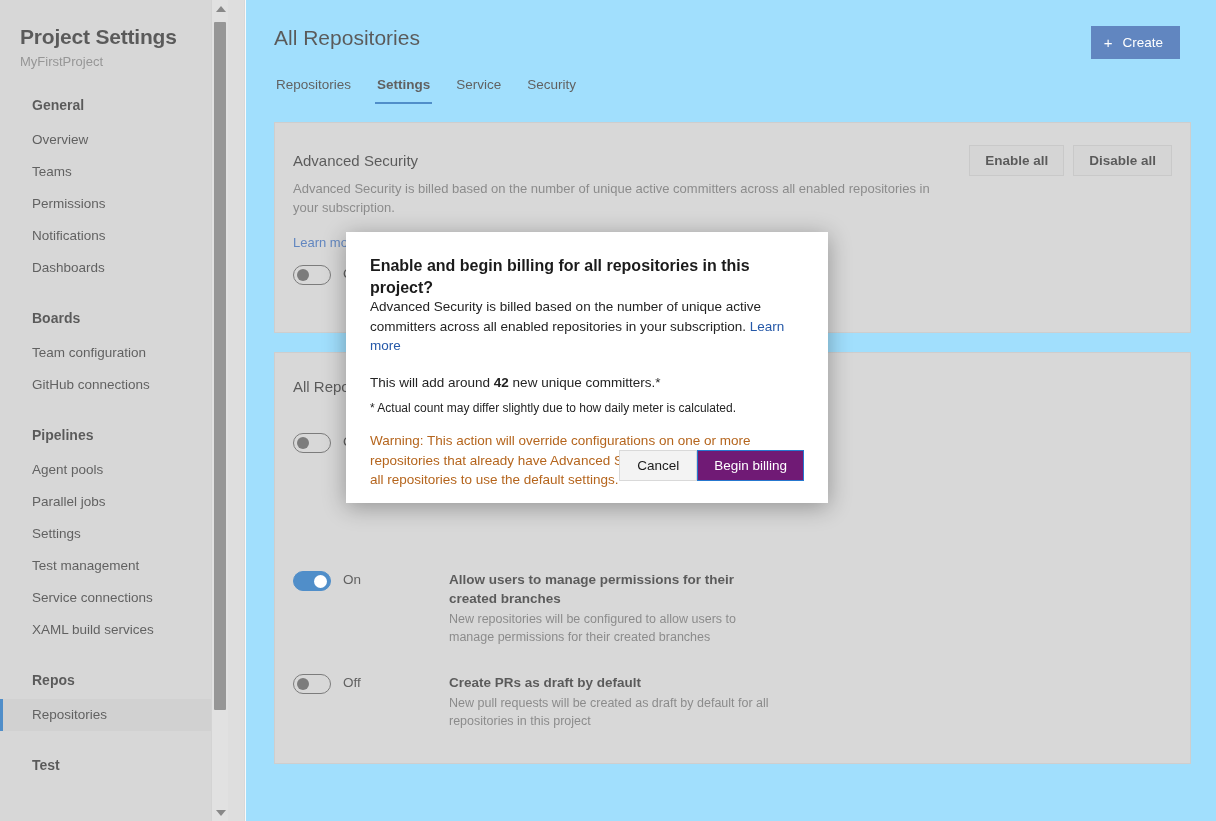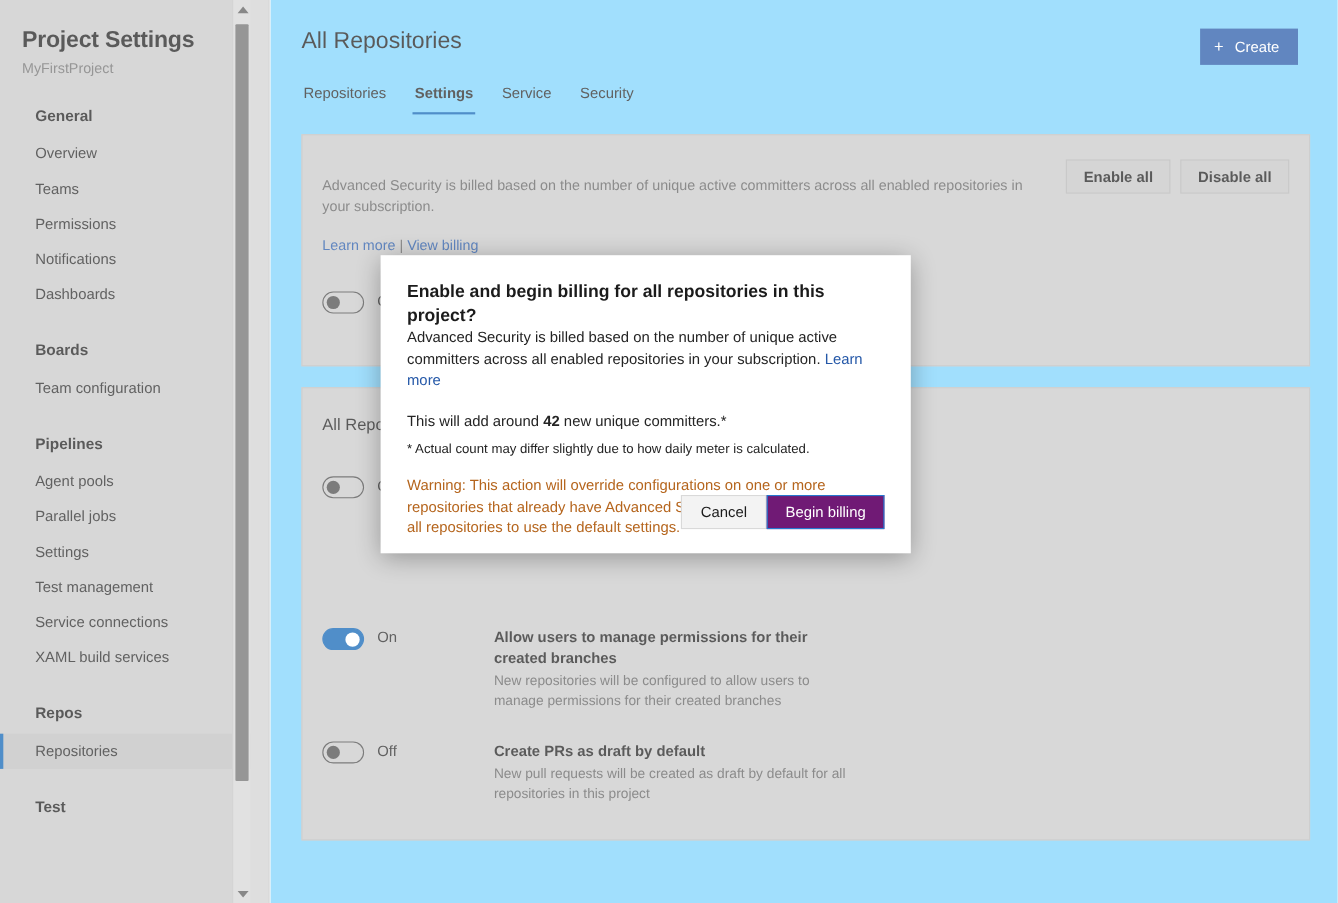--- a/index.html
+++ b/index.html
@@ -249,20 +249,21 @@
     <div>
       <div class="sb-group">General</div>
       <div class="sb-item">Overview</div>
       <div class="sb-item">Teams</div>
       <div class="sb-item">Permissions</div>
       <div class="sb-item">Notifications</div>
       <div class="sb-item">Dashboards</div>
 
       <div class="sb-group">Boards</div>
       <div class="sb-item">Team configuration</div>
+      <div class="sb-item">GitHub connections</div>
 
       <div class="sb-group">Pipelines</div>
       <div class="sb-item">Agent pools</div>
       <div class="sb-item">Parallel jobs</div>
       <div class="sb-item">Settings</div>
       <div class="sb-item">Test management</div>
       <div class="sb-item">Service connections</div>
       <div class="sb-item">XAML build services</div>
 
       <div class="sb-group">Repos</div>
@@ -294,20 +295,21 @@
 
     <div id="tabs">
       <div class="tab">Repositories</div>
       <div class="tab active">Settings</div>
       <div class="tab">Service</div>
       <div class="tab">Security</div>
     </div>
 
     <div class="card" id="card-adv">
       <div style="position:absolute;left:18px;top:28px;width:640px;">
+        <div class="card-title">Advanced Security</div>
         <div class="card-desc" style="margin-top:8px;">Advanced Security is billed based on the number of unique active committers across all enabled repositories in your subscription.</div>
         <div style="margin-top:16px;font-size:13px;line-height:19px;">
           <span class="link">Learn more</span>
           <span class="sep">|</span>
           <span class="link">View billing</span>
         </div>
       </div>
 
       <div class="hdr-btns">
         <button class="gbtn">Enable all</button>

